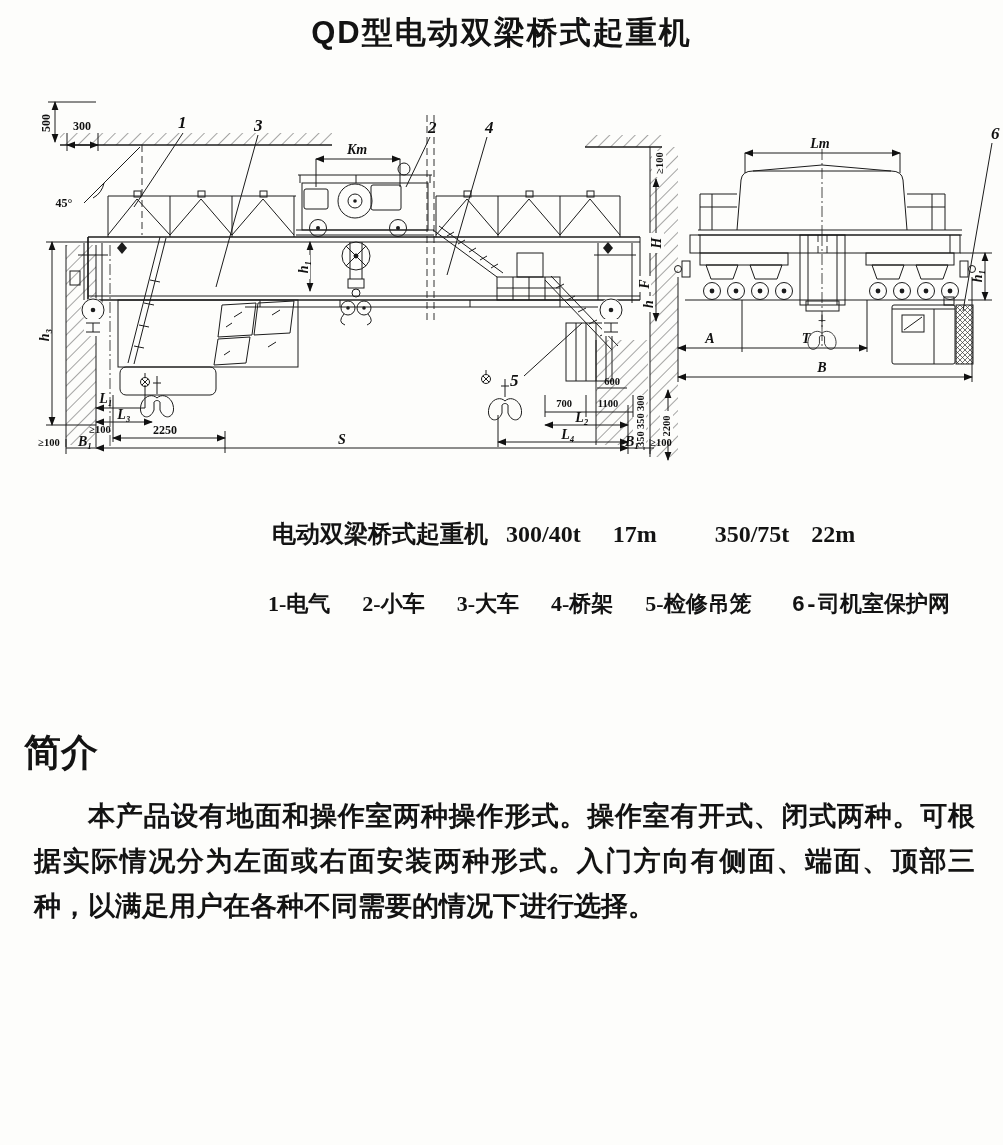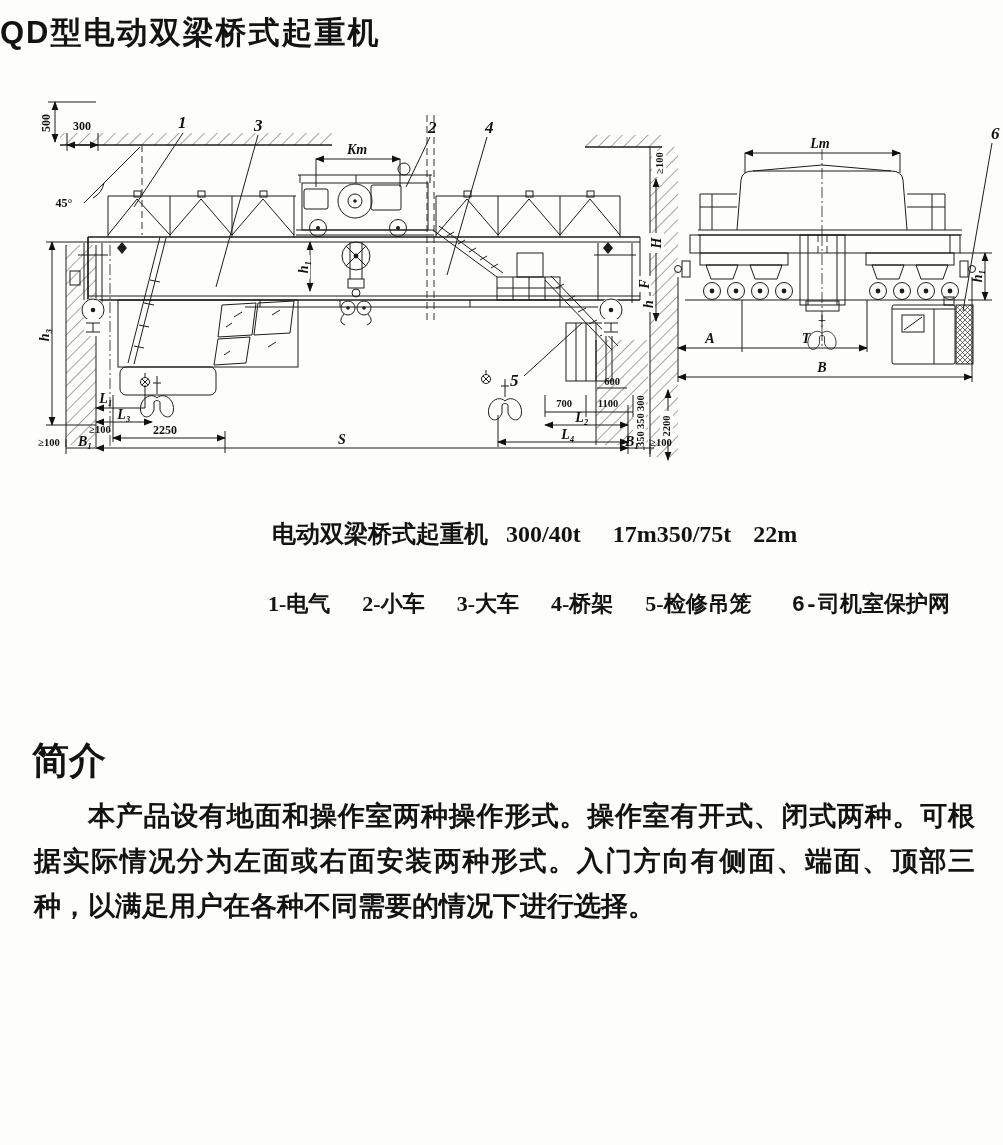--- a/index.html
+++ b/index.html
@@ -1,28 +1,28 @@
 <!DOCTYPE html>
 <html><head>
 <meta charset="utf-8">
 <style>
   html,body{margin:0;padding:0;background:#ffffff;}
   .page{position:relative;width:1003px;height:1145px;background:#fdfdfb;color:#131313;
         font-family:"Liberation Serif",serif;overflow:hidden;}
-  .title{position:absolute;top:12px;left:0;width:100%;margin:0;text-align:left;
+  .title{position:absolute;top:12px;left:0;width:100%;margin:0;text-align:center;
          font:bold 31px "Liberation Sans",sans-serif;letter-spacing:2px;}
   .drawing{position:absolute;left:0;top:95px;}
   .caption{position:absolute;top:518px;left:272px;white-space:nowrap;
            font:bold 24px "Liberation Serif",serif;}
   .caption .c1{margin-left:18px;} .caption .c2{margin-left:32px;}
-  .caption .c3{} .caption .c4{margin-left:22px;}
+  .caption .c3{margin-left:58px;} .caption .c4{margin-left:22px;}
   .legend{position:absolute;top:589px;left:268px;display:flex;gap:32px;
           font:bold 22px "Liberation Serif",serif;white-space:nowrap;}
   .legend span:last-child{margin-left:8px;font-family:Liberation Mono, monospace;}
-  .intro-h{position:absolute;top:720px;left:16px;margin:16px;
+  .intro-h{position:absolute;top:720px;left:16px;margin:8px;
            font:bold 37px "Liberation Sans",sans-serif;}
   .bodytext{position:absolute;top:794px;left:34px;width:941px;
             font:bold 27px "Liberation Serif",serif;line-height:45px;text-align:justify;}
   .bodytext p{margin:0;text-indent:2em;}
   
   .ln{stroke:#1c1c1c;stroke-width:1;fill:none;}
   .lt{stroke:#1c1c1c;stroke-width:1.7;fill:none;}
   .dsh{stroke:#1c1c1c;stroke-width:0.9;fill:none;stroke-dasharray:7 4;}
   .cl{stroke:#1c1c1c;stroke-width:0.8;fill:none;stroke-dasharray:11 3 2 3;}
   .fill{fill:#1c1c1c;stroke:none;}

